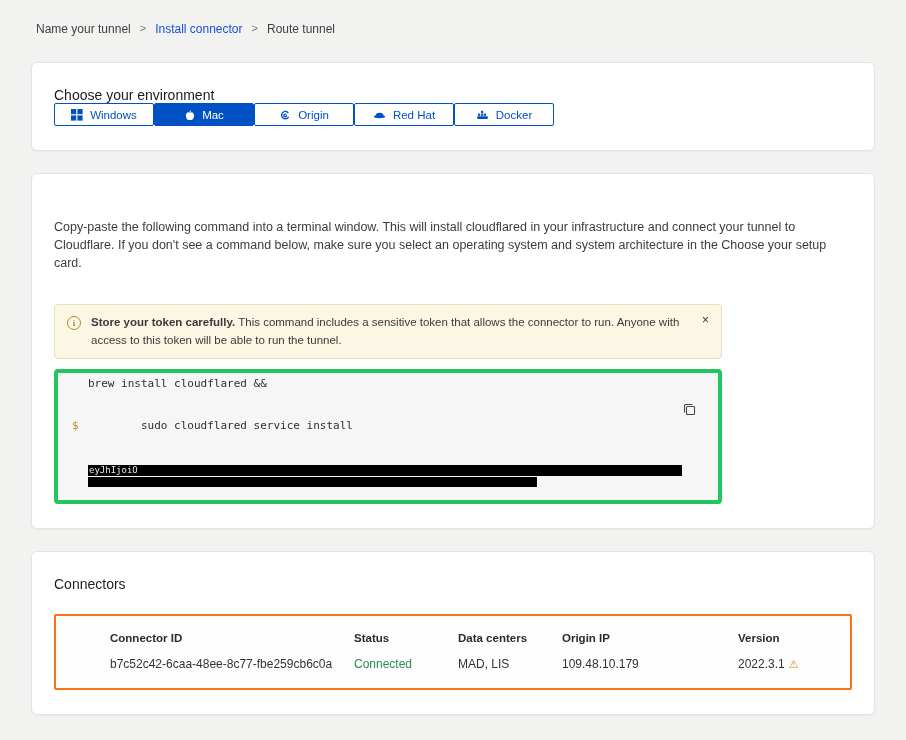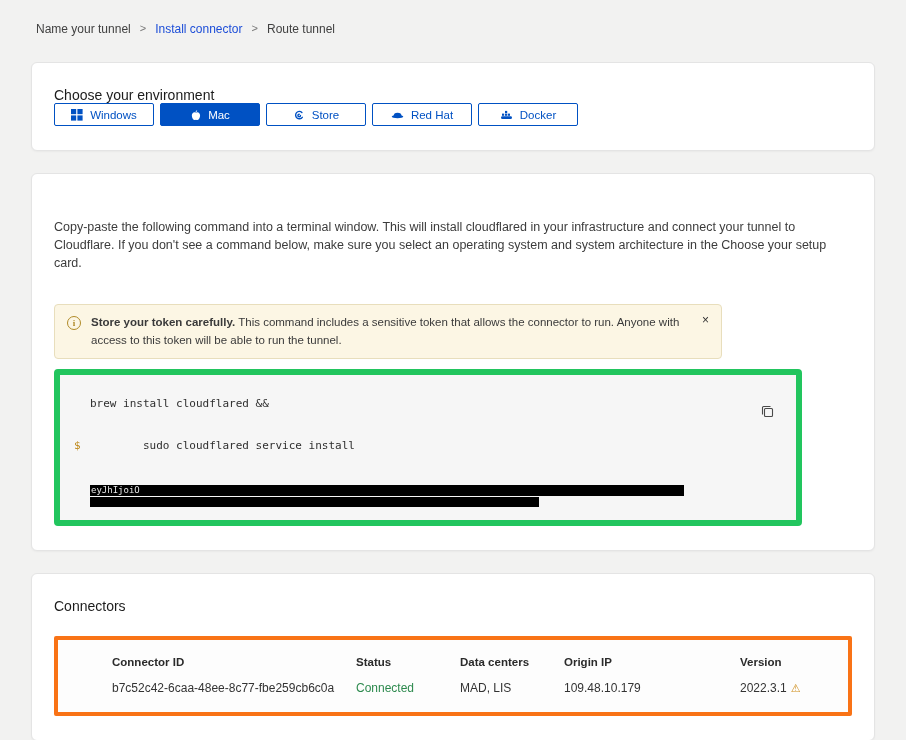--- a/index.html
+++ b/index.html
@@ -17,21 +17,21 @@
   .crumb { cursor:pointer; }
   .crumb.active { font-weight:normal; color:#1d4ed8; }
   .crumb-sep { margin:0 9px; color:#777; font-size:11px; }
 
   
   .card { background:#fff; border:1px solid #e4e4e4; border-radius:6px; padding:24px 22px 24px; margin-bottom:22px; box-shadow:0 1px 2px rgba(0,0,0,0.04); }
   .card-title { font-size:14px; font-weight:normal; color:#1c1c1c; margin:0; }
 
   
   .os-label { font-size:12px; color:#383838; margin:24px 0 10px; }
-  .os-row { display:flex; gap:6px; }
+  .os-row { display:flex; }
   .os-btn {
     display:flex; align-items:center; justify-content:center; gap:7px;
     width:100px; height:23px; border:1px solid #0051c3; background:#fff; color:#0051c3;
     font-size:11.5px; border-radius:2px; cursor:pointer; font-family:inherit; padding:0;
   }
   .os-btn.selected { background:#0051c3; color:#fff; }
   .os-btn svg { display:block; }
 
   
   .desc { font-size:12.5px; line-height:1.45; color:#3c3c3c; margin:20px 0 32px; max-width:812px; }
@@ -41,33 +41,33 @@
     padding:9px 36px 9px 12px; width:668px; font-size:11.5px; line-height:1.5; color:#3a3a3a;
   }
   .info-icon {
     flex:0 0 auto; width:14px; height:14px; border:1.3px solid #b08a27; color:#b08a27;
     border-radius:50%; font-size:9px; font-weight:bold; font-family:"Liberation Serif", serif;
     display:flex; align-items:center; justify-content:center; margin-top:2px;
   }
   .banner-close { position:absolute; right:12px; top:9px; font-size:12px; color:#333; cursor:pointer; background:none; border:none; padding:0; line-height:1; font-family:inherit; }
 
   .codeblock {
-    position:relative; width:748px; margin-top:10px;
-    background:#f6f6f6; border:6px solid #22c55e; border-radius:4px;
-    padding:18px 44px 13px 30px;
+    position:relative; width:668px; margin-top:10px;
+    background:#f6f6f6; border:4px solid #22c55e; border-radius:4px;
+    padding:0 44px 13px 30px;
     font-family:"DejaVu Sans Mono", monospace; font-size:11px; color:#2f2f2f;
   }
   .code-line { line-height:21px; position:relative; white-space:pre; }
   .prompt { position:absolute; left:-16px; color:#bf8a1c; }
   .redact1 { width:594px; height:11px; background:#000; color:#e8e8e8; font-size:9px; line-height:11px; padding-left:1px; margin-top:8px; white-space:nowrap; overflow:hidden; }
   .redact2 { width:449px; height:10px; background:#000; margin-top:1px; }
   .copy-btn { position:absolute; right:22px; top:30px; background:none; border:none; padding:0; cursor:pointer; }
 
   
-  .conn-table { border:4px solid #f97316; border-radius:2px; margin-top:22px; padding:16px 20px 17px 54px; background:#fdfdfd; }
+  .conn-table { border:2px solid #f97316; border-radius:2px; margin-top:22px; padding:16px 20px 17px 54px; background:#fdfdfd; }
   .trow { display:grid; grid-template-columns:244px 104px 104px 176px 1fr; align-items:center; }
   .thead { font-size:11.5px; font-weight:bold; color:#2b2b2b; margin-bottom:13px; }
   .tbody { font-size:12px; color:#333; }
   .status-connected { color:#2d8a4e; }
   .warn-icon { color:#d08f1d; font-size:11px; margin-left:4px; }
 </style>
 </head>
 <body>
 
 <div class="page">
@@ -106,21 +106,21 @@
         <span>Mac</span>
       </button>
 
       <button class="os-btn">
         <span>
             <svg width="12" height="12" viewBox="0 0 12 12" fill="none" stroke="currentColor" stroke-width="1.4" stroke-linecap="round">
               <path d="M8.9 3.4 A3.7 3.7 0 1 0 9.3 8.3"></path>
               <path d="M6.2 5.2 a1.3 1.3 0 1 0 1.3 1.3"></path>
             </svg>
           </span>
-        <span>Store</span>
+        <span>Origin</span>
       </button>
 
       <button class="os-btn">
         <span>
             <svg width="13" height="11" viewBox="0 0 14 11" fill="currentColor">
               <path d="M2.8 7.4 a4.3 3.7 0 0 1 8.6 0 z"></path>
               <ellipse cx="7" cy="7.8" rx="6.2" ry="1.7"></ellipse>
             </svg>
           </span>
         <span>Red Hat</span>

